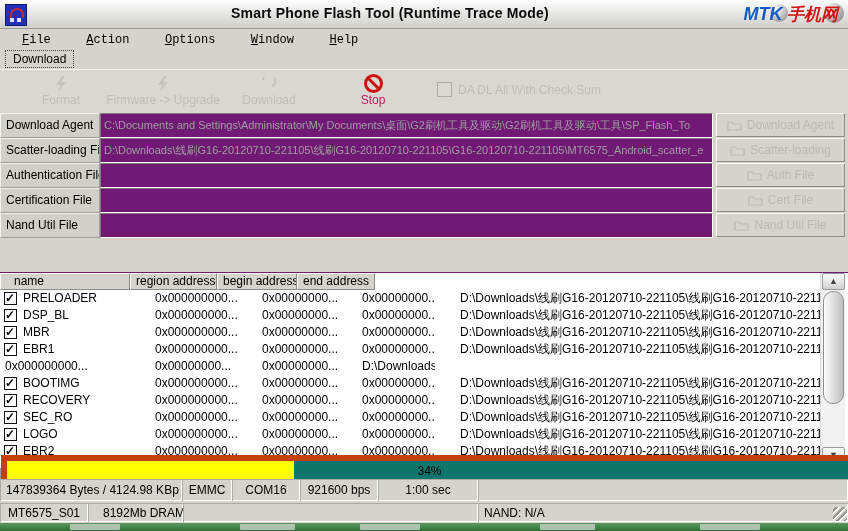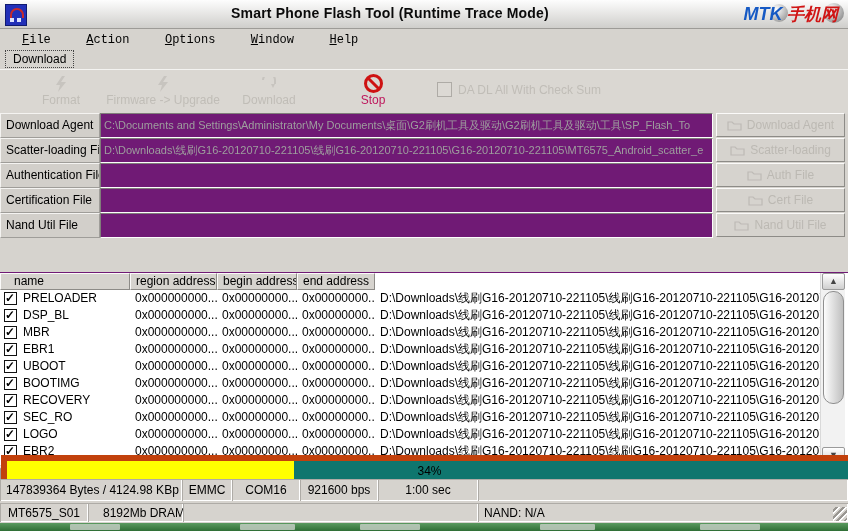--- a/index.html
+++ b/index.html
@@ -65,21 +65,21 @@
   
   .table-wrap{position:absolute;top:244px;left:0;width:848px;height:212px;background:#fff;
     border-top:1px solid #701a75;box-sizing:border-box;margin-top:28px;}
   .tgrid{position:absolute;left:0;top:0;width:820px;}
   .thead{display:grid;grid-template-columns:130px 87px 80px 78px 1fr;height:17px;}
   .thcell{box-sizing:border-box;background:#d6d3ce;border:1px solid;
     border-color:#fbfaf9 #8d8b87 #8d8b87 #fbfaf9;font-size:12px;line-height:15px;
     padding-left:13px;overflow:hidden;white-space:nowrap;}
   .thcell.addr{padding-left:5px;}
   .tbody{position:absolute;top:17px;left:0;width:820px;height:175px;overflow:hidden;}
-  .trow{display:grid;grid-template-columns:130px 87px 80px 78px 1fr;height:17px;font-size:12px;line-height:17px;}
+  .trow{display:grid;grid-template-columns:130px 87px 80px 78px 1fr;height:17px;font-size:12px;line-height:17px;gap:20px;}
   .tcell{overflow:hidden;white-space:nowrap;padding-left:5px;}
   .c-name{display:flex;align-items:center;gap:6px;padding-left:4px;}
   .cb{width:11px;height:11px;box-sizing:content-box;border:1px solid #111;background:#fff;
     position:relative;flex:none;}
   .cb::after{content:"✓";position:absolute;left:0px;top:-3px;font-size:12px;font-weight:bold;color:#000;}
   .partial-row{position:absolute;left:4px;top:187px;width:11px;height:4px;border:1px solid #111;
     border-bottom:none;background:#fff;}
 
   
   .vscroll{position:absolute;left:820px;top:0;width:25px;height:192px;background:#f2f2f2;
@@ -288,24 +288,20 @@
     <div class="tcell c-name">
       <span class="cb"></span>
       <span>EBR1</span>
     </div>
     <div class="tcell">0x000000000...</div>
     <div class="tcell">0x00000000...</div>
     <div class="tcell">0x00000000...</div>
     <div class="tcell">D:\Downloads\线刷G16-20120710-221105\线刷G16-20120710-221105\G16-20120710-2</div>
   </div>
           <div class="trow">
-    <div class="tcell c-name">
-      <span class="cb"></span>
-      <span>UBOOT</span>
-    </div>
     <div class="tcell">0x000000000...</div>
     <div class="tcell">0x00000000...</div>
     <div class="tcell">0x00000000...</div>
     <div class="tcell">D:\Downloads\线刷G16-20120710-221105\线刷G16-20120710-221105\G16-20120710-2</div>
   </div>
           <div class="trow">
     <div class="tcell c-name">
       <span class="cb"></span>
       <span>BOOTIMG</span>
     </div>

